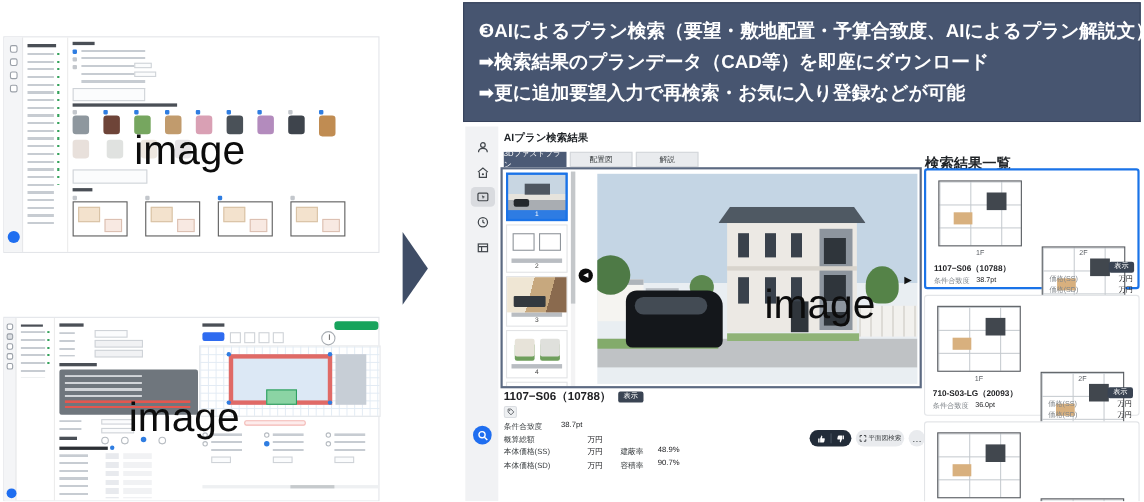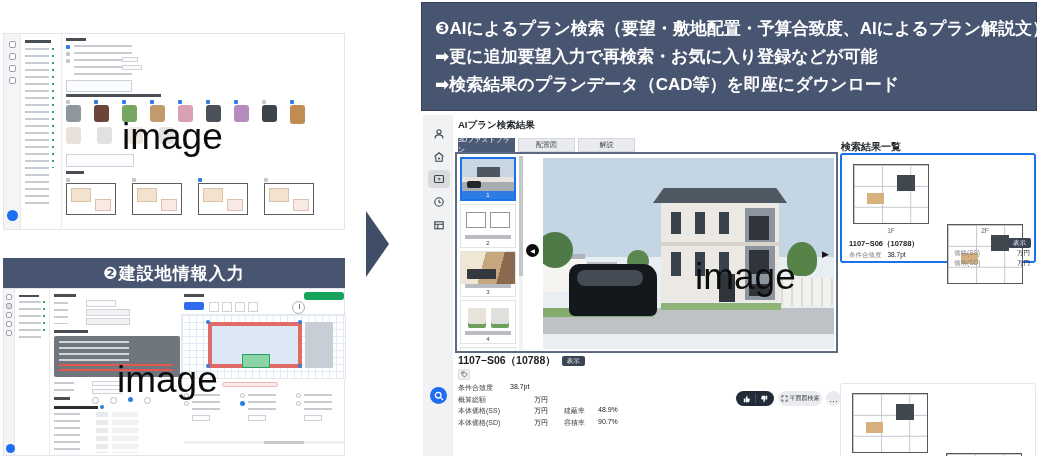--- a/index.html
+++ b/index.html
@@ -155,21 +155,20 @@
           <span class="cb"></span>
           <span class="p1plan"></span>
         </span>
       <span class="fitem">
           <span class="cb gray"></span>
           <span class="p1plan"></span>
         </span>
     </div>
   </div>
 
-  <div class="abs phead" style="left:3px;top:258px;width:342px;height:30px;">❷建設地情報入力</div>
   <div class="abs shot" style="left:3px;top:288px;width:342px;height:168px;">
     <div class="abs rail" style="left:0;top:0;width:11px;height:100%;">
       <div class="abs railic" style="left:2px;top:5px;width:6px;height:6px;"></div>
       <div class="abs railic" style="left:2px;top:14px;width:6px;height:6px;background:#dde0e4;"></div>
       <div class="abs railic" style="left:2px;top:23px;width:6px;height:6px;"></div>
       <div class="abs railic" style="left:2px;top:32px;width:6px;height:6px;"></div>
       <div class="abs railic" style="left:2px;top:41px;width:6px;height:6px;"></div>
       <div class="abs fab" style="left:2px;top:155px;width:9px;height:9px;"></div>
     </div>
     <div class="abs" style="left:11px;top:0;width:35px;height:100%;border-right:1px solid #ececec;">
@@ -245,22 +244,22 @@
     <div class="abs" style="left:180px;top:152px;width:160px;height:3px;background:#eef0f2;">
       <div class="abs" style="left:80px;top:0;width:40px;height:3px;background:#c6cacd;"></div>
     </div>
     <div class="abs wm" style="left:113px;top:72px;">image</div>
   </div>
 
   <div class="abs arrowright" style="left:366px;top:211px;"></div>
 
   <div class="abs p3head" style="left:421px;top:2px;width:616px;height:109px;">
     <div class="p3line">❸AIによるプラン検索（要望・敷地配置・予算合致度、AIによるプラン解説文）</div>
+    <div class="p3line">➡検索結果のプランデータ（CAD等）を即座にダウンロード</div>
     <div class="p3line">➡更に追加要望入力で再検索・お気に入り登録などが可能</div>
-    <div class="p3line">➡検索結果のプランデータ（CAD等）を即座にダウンロード</div>
   </div>
 
   <div class="abs app" style="left:421px;top:111px;width:616px;height:345px;">
 
     <div class="abs sb" style="left:2px;top:4px;width:30px;height:341px;">
       <div class="abs sbicon" style="top:12px;">
         <svg width="12" height="12" viewBox="0 0 12 12">
             <circle cx="6" cy="3.8" r="2.1" fill="none" stroke="#41464b" stroke-width="1.1"></circle>
             <path d="M2 10.5c0-2.3 1.8-3.6 4-3.6s4 1.3 4 3.6" fill="none" stroke="#41464b" stroke-width="1.1"></path>
           </svg>
@@ -428,41 +427,59 @@
     <div class="abs pilllight" style="left:357px;top:280px;width:44px;height:15px;">
       <svg width="7" height="7" viewBox="0 0 8 8">
           <path d="M1 3V1h2M5 1h2v2M7 5v2H5M3 7H1V5" fill="none" stroke="#3c4043" stroke-width="1"></path>
         </svg>
       <span>平面図検索</span>
     </div>
     <div class="abs circbtn" style="left:405px;top:280px;width:15px;height:15px;">
       <span>…</span>
     </div>
 
-    <div class="abs" style="left:420px;top:29px;font-size:10px;font-weight:bold;color:#1f2327;">検索結果一覧</div>
+    <div class="abs" style="left:420px;top:29px;font-size:13px;font-weight:bold;color:#1f2327;">検索結果一覧</div>
 
     <div class="abs card cardsel" style="left:419px;top:42px;width:196px;height:110px;">
       <div class="abs cardplan" style="left:11px;top:9px;"></div>
       <div class="abs cardplan" style="left:105px;top:9px;"></div>
       <div class="abs floorlbl" style="left:11px;top:72px;width:76px;">1F</div>
       <div class="abs floorlbl" style="left:105px;top:72px;width:76px;">2F</div>
       <div class="abs" style="left:7px;top:84px;font-size:7.5px;font-weight:bold;color:#202124;">1107−S06（10788）</div>
       <div class="abs" style="left:7px;top:96px;display:flex;gap:6px;">
         <span class="pricelbl">条件合致度</span>
         <span class="statval" style="font-size:6.5px;">38.7pt</span>
       </div>
       <div class="abs badge" style="left:166px;top:83px;">表示</div>
       <div class="abs" style="left:112px;top:94px;width:76px;display:grid;grid-template-columns:1fr 26px;row-gap:1px;">
         <span class="pricelbl">価格(SS)</span>
           <span class="priceval">万円</span>
         <span class="pricelbl">価格(SD)</span>
           <span class="priceval">万円</span>
       </div>
     </div>
 
+    <div class="abs card" style="left:419px;top:157px;width:196px;height:110px;">
+      <div class="abs cardplan" style="left:11px;top:9px;"></div>
+      <div class="abs cardplan" style="left:105px;top:9px;"></div>
+      <div class="abs floorlbl" style="left:11px;top:72px;width:76px;">1F</div>
+      <div class="abs floorlbl" style="left:105px;top:72px;width:76px;">2F</div>
+      <div class="abs" style="left:7px;top:84px;font-size:7.5px;font-weight:bold;color:#202124;">710-S03-LG（20093）</div>
+      <div class="abs" style="left:7px;top:96px;display:flex;gap:6px;">
+        <span class="pricelbl">条件合致度</span>
+        <span class="statval" style="font-size:6.5px;">36.0pt</span>
+      </div>
+      <div class="abs badge" style="left:166px;top:83px;">表示</div>
+      <div class="abs" style="left:112px;top:94px;width:76px;display:grid;grid-template-columns:1fr 26px;row-gap:1px;">
+        <span class="pricelbl">価格(SS)</span>
+          <span class="priceval">万円</span>
+        <span class="pricelbl">価格(SD)</span>
+          <span class="priceval">万円</span>
+      </div>
+    </div>
 
     <div class="abs card" style="left:419px;top:272px;width:196px;height:90px;">
       <div class="abs cardplan" style="left:11px;top:9px;"></div>
       <div class="abs cardplan" style="left:105px;top:9px;"></div>
     </div>
   </div>
 
 </div>
 
 </body></html>

